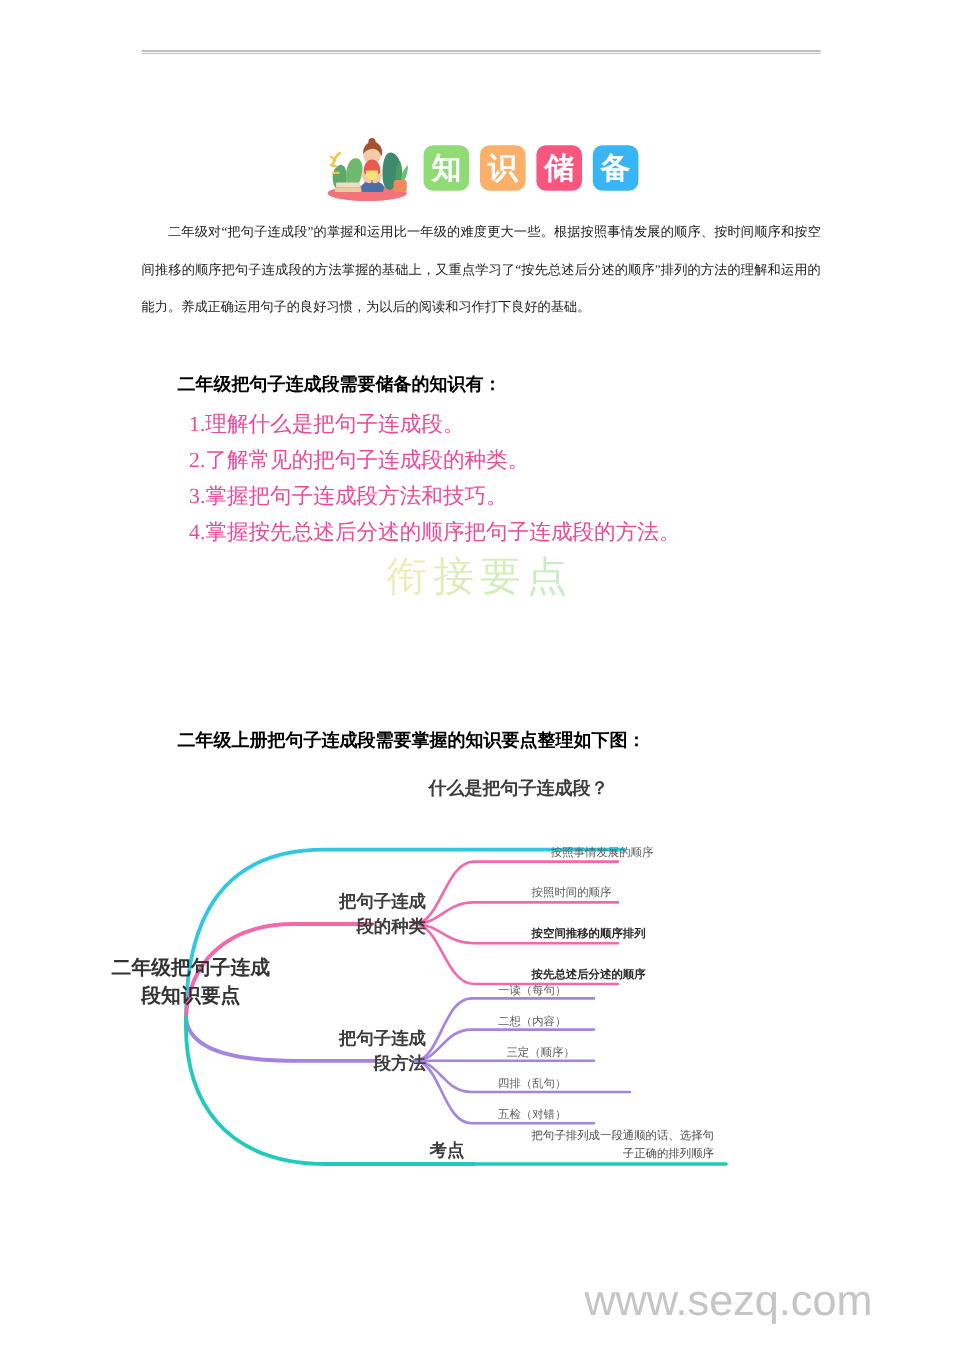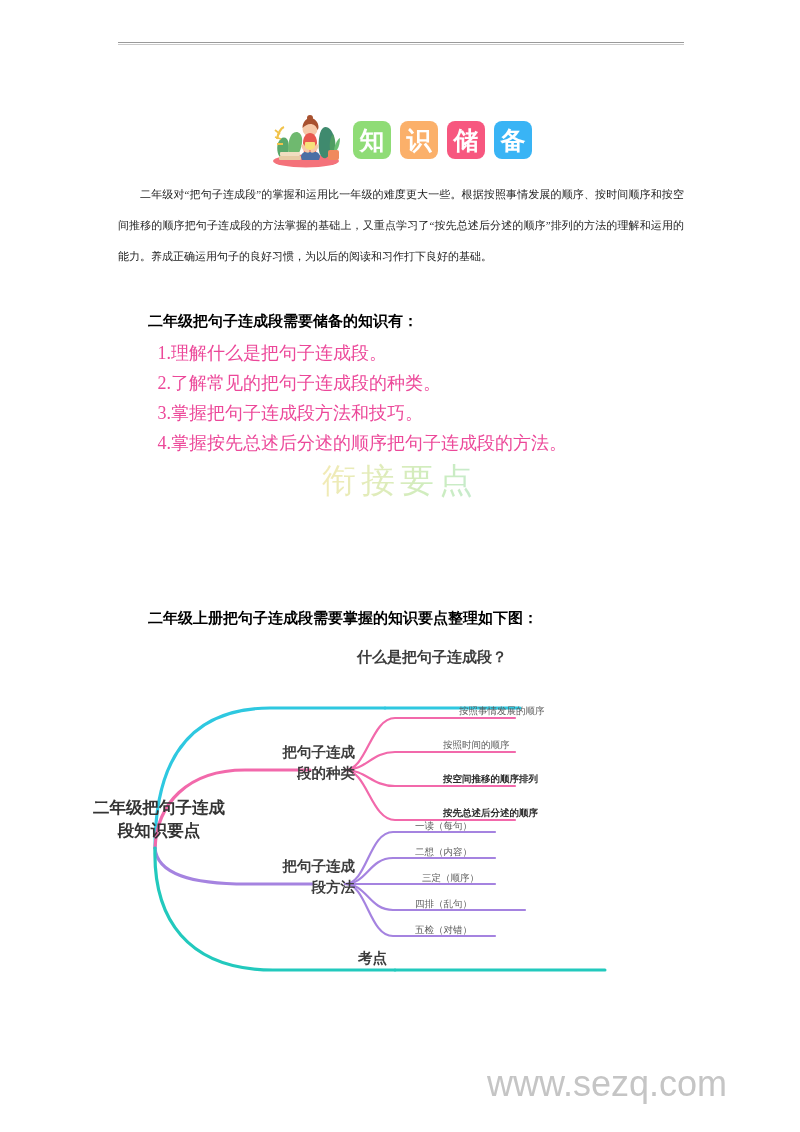--- a/index.html
+++ b/index.html
@@ -181,17 +181,18 @@
 
     <div class="mnode m-main" style="left:180px; top:220px; width:80px;">把句子连成段方法</div>
 
     <div class="mnode m-leaf" style="left:320px; top:183px;">一读（每句）</div>
     <div class="mnode m-leaf" style="left:320px; top:209px;">二想（内容）</div>
     <div class="mnode m-leaf" style="left:327px; top:235px;">三定（顺序）</div>
     <div class="mnode m-leaf" style="left:320px; top:261px;">四排（乱句）</div>
     <div class="mnode m-leaf" style="left:320px; top:287px;">五检（对错）</div>
 
     <div class="mnode m-kao" style="left:263px; top:313px;">考点</div>
+    <div class="mnode m-kao-txt" style="left:340px; top:303px; width:160px;">把句子排列成一段通顺的话、选择句子正确的排列顺序</div>
   </div>
 
   <div class="watermark">www.sezq.com</div>
 
 </div>
 
 </body></html>

